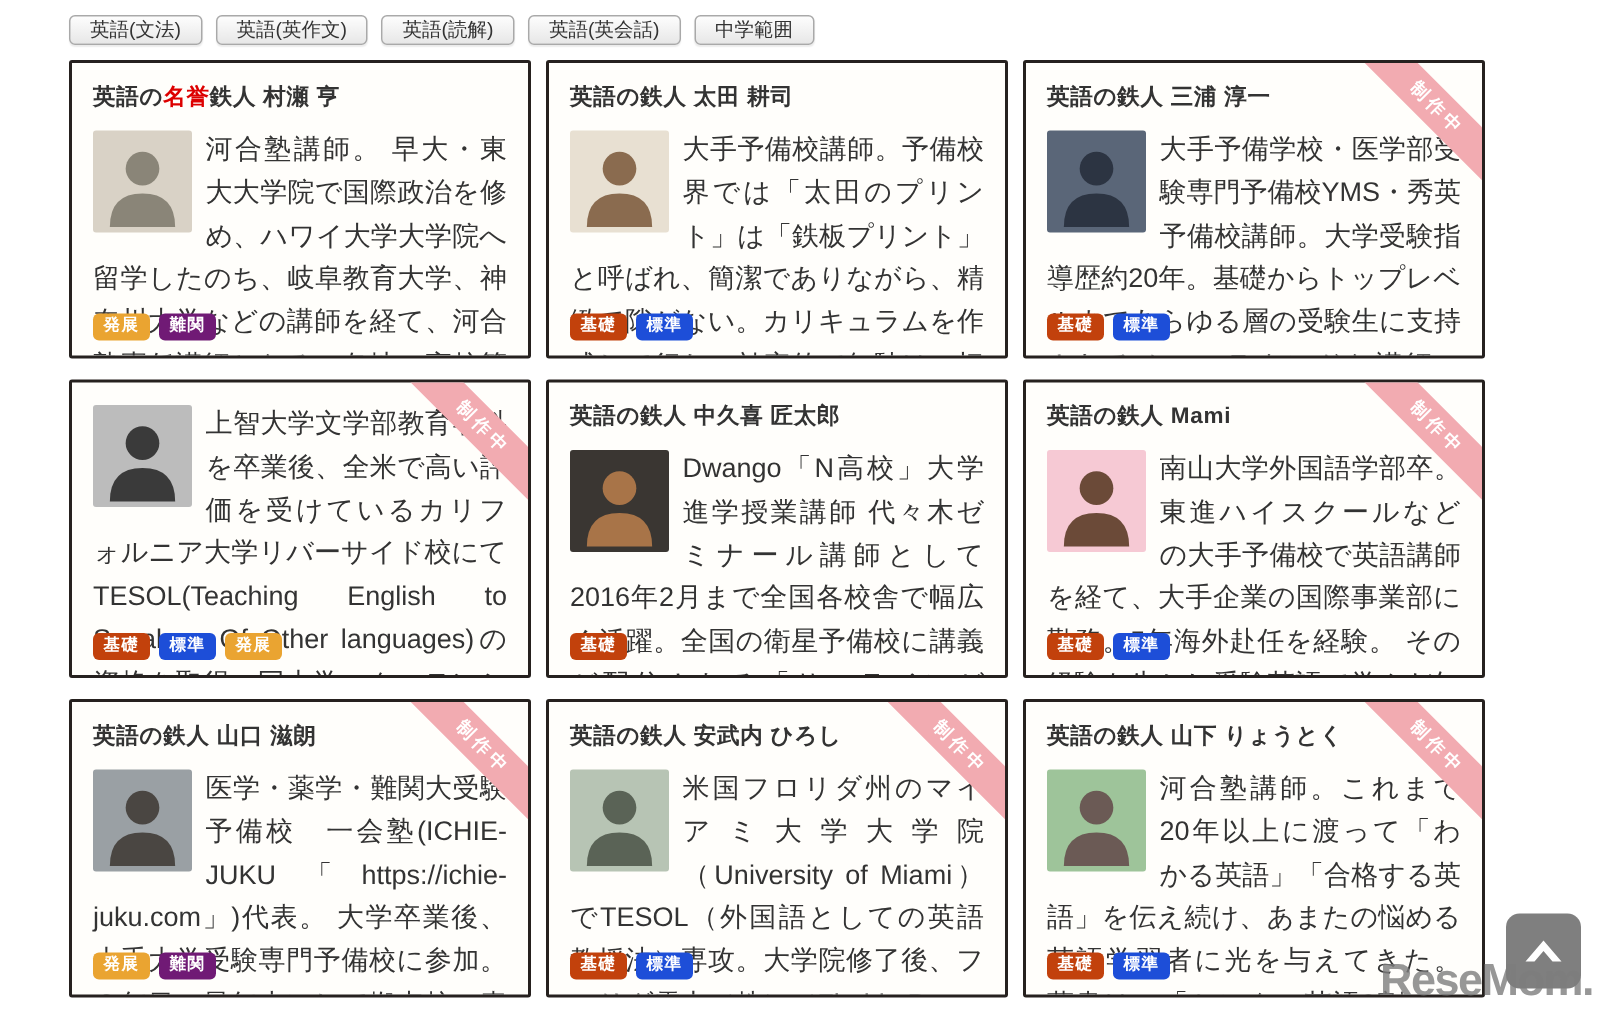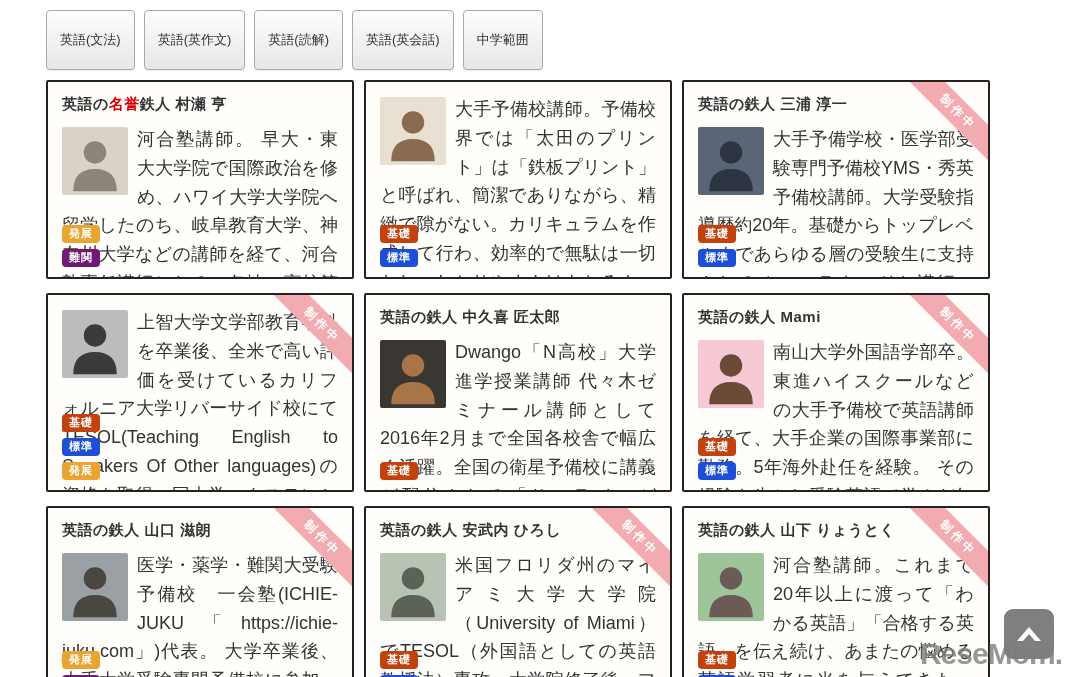--- a/index.html
+++ b/index.html
@@ -1,40 +1,40 @@
 <!DOCTYPE html>
 <html><head>
 <meta charset="utf-8">
 <style>
   * { box-sizing: border-box; margin: 0; padding: 0; }
   html,body { width:1066px; height:677px; background:#ffffff; overflow:hidden;
     font-family:"Liberation Sans","DejaVu Sans",sans-serif; color:#333; position:relative; }
 
   
   .filters { margin:10px 0 0 46px; display:flex; gap:9px; }
-  .filter-btn { font-size:13px; color:#333; padding:20px 13px; border:1px solid #a9a9a9;
+  .filter-btn { font-size:13px; color:#333; padding:0 13px; border:1px solid #a9a9a9;
     border-radius:4px; background:linear-gradient(#fdfdfd,#e7e7e7); cursor:pointer;
     box-shadow:0 1px 1px rgba(0,0,0,.08); white-space:nowrap; }
 
   
   .grid { margin:10px 0 0 46px; display:grid; grid-template-columns:repeat(3,308px);
     grid-auto-rows:199px; column-gap:10px; row-gap:14px; }
 
   .card { position:relative; background:#fffefb; border:2px solid #26211f; border-radius:2px;
     padding:13px 14px; overflow:hidden; }
   .card-title { font-size:15px; font-weight:bold; color:#333; margin-bottom:11px; letter-spacing:.5px; }
   .card-title .hl { color:#dd0000; }
   .card-body { font-size:13px; line-height:1.6; }
   .avatar { float:left; width:66px; height:68px; margin:2px 9px 4px 0; border-radius:2px;
     overflow:hidden; display:block; }
   .avatar svg { display:block; }
   .desc { font-size:18px; line-height:1.6; color:#333; text-align:justify; }
 
   
-  .tags { position:absolute; left:14px; bottom:10px; display:flex; gap:6px;flex-direction:column; }
+  .tags { position:absolute; left:14px; bottom:10px; display:flex; gap:6px; }
   .tag { font-size:11px; font-weight:bold; color:#fff; padding:3px 7px 4px; border-radius:4px;
     line-height:1; letter-spacing:1px; }
   .tag:empty { display:none; }
   .tag[data-level="kiso"]   { background:#c2410c;text-align:center; }
   .tag[data-level="hyojun"] { background:#1d4ed8; }
   .tag[data-level="hatten"] { background:#eaa431; }
   .tag[data-level="nankan"] { background:#701a75; }
 
   
   .ribbon { position:absolute; top:-2px; right:-2px; width:88px; height:88px; overflow:hidden;
@@ -78,20 +78,21 @@
     </div>
     <div class="tags">
       <span class="tag" data-level="hatten">発展</span>
       <span class="tag" data-level="nankan">難関</span>
 
     </div>
   </article>
 
   <article class="card">
     <div class="ribbon"></div>
+    <h2 class="card-title"><span>英語の</span><span class="hl"></span><span>鉄人 太田 耕司</span></h2>
     <div class="card-body">
       <span class="avatar" style="background:#e8e0d2;color:#8a6b4f">
           <svg viewBox="0 0 100 100" width="66" height="68">
             <circle cx="50" cy="37" r="17" fill="currentColor"></circle>
             <path d="M17 96 Q17 62 50 62 Q83 62 83 96 Z" fill="currentColor"></path>
           </svg>
         </span>
       <p class="desc">大手予備校講師。予備校界では「太田のプリント」は「鉄板プリント」と呼ばれ、簡潔でありながら、精緻で隙がない。カリキュラムを作成して行わ、効率的で無駄は一切なし。わかりやすさはもちろん、生徒目線で...</p>
     </div>
     <div class="tags">

